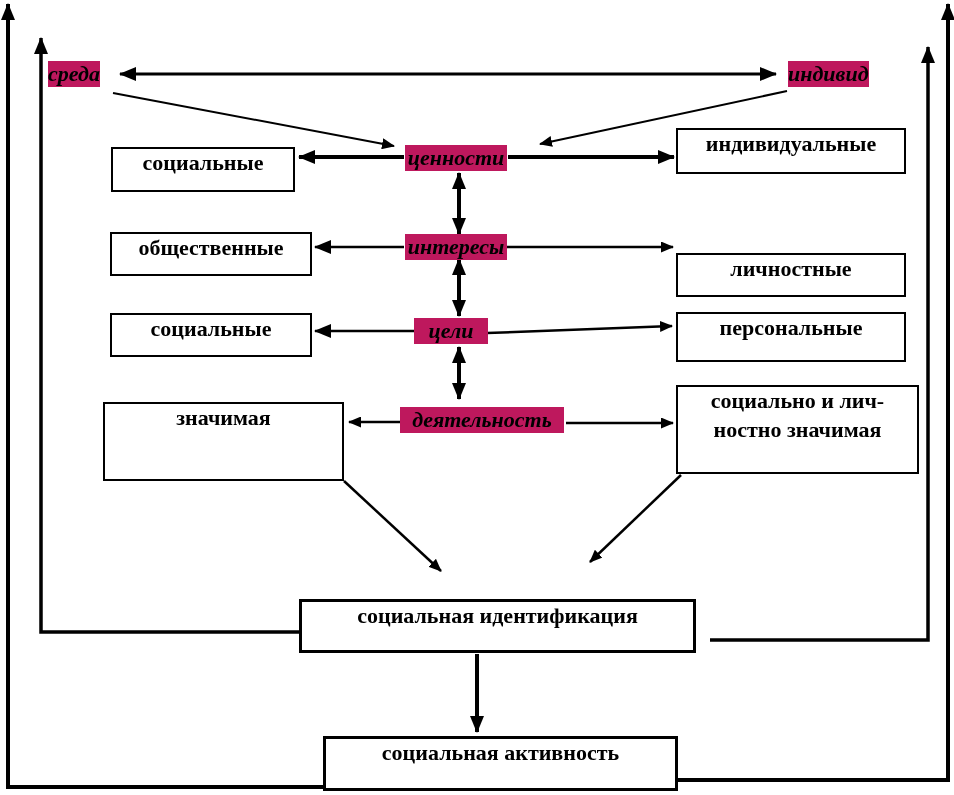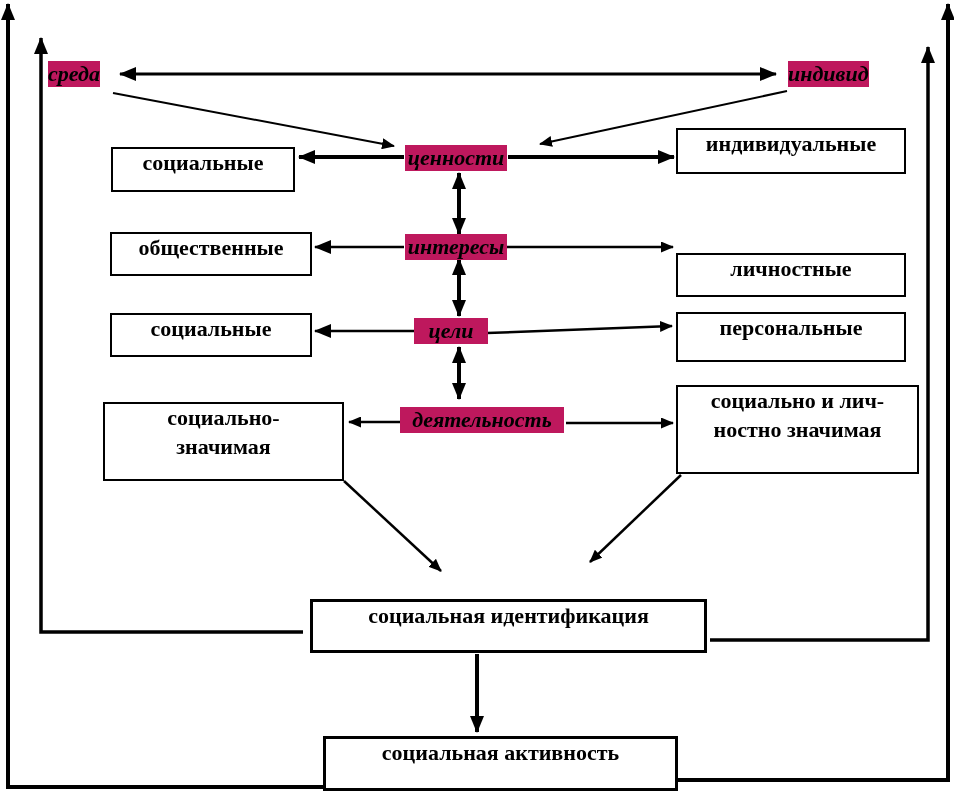--- a/index.html
+++ b/index.html
@@ -102,38 +102,37 @@
   <div class="node-box" style="left:111px; top:147px; width:184px; height:45px;">
     <span>социальные</span>
   </div>
   <div class="node-box" style="left:110px; top:232px; width:202px; height:44px;">
     <span>общественные</span>
   </div>
   <div class="node-box" style="left:110px; top:313px; width:202px; height:44px;">
     <span>социальные</span>
   </div>
   <div class="node-box" style="left:103px; top:402px; width:241px; height:79px;">
-    <span>социально-</span>
     <span>значимая</span>
   </div>
 
   <div class="node-box" style="left:676px; top:128px; width:230px; height:46px;">
     <span>индивидуальные</span>
   </div>
   <div class="node-box" style="left:676px; top:232px; width:230px; height:44px;margin-top:21px;">
     <span>личностные</span>
   </div>
   <div class="node-box" style="left:676px; top:312px; width:230px; height:50px;">
     <span>персональные</span>
   </div>
   <div class="node-box" style="left:676px; top:385px; width:243px; height:89px;">
     <span>социально и лич-</span>
     <span>ностно значимая</span>
   </div>
 
-  <div class="node-box thick" style="left:310px; top:599px; width:397px; height:54px;">
+  <div class="node-box thick" style="left:299px; top:599px; width:397px; height:54px;">
     <span>социальная идентификация</span>
   </div>
   <div class="node-box thick" style="left:323px; top:736px; width:355px; height:55px;">
     <span>социальная активность</span>
   </div>
 
 </div>
 
 </body></html>

